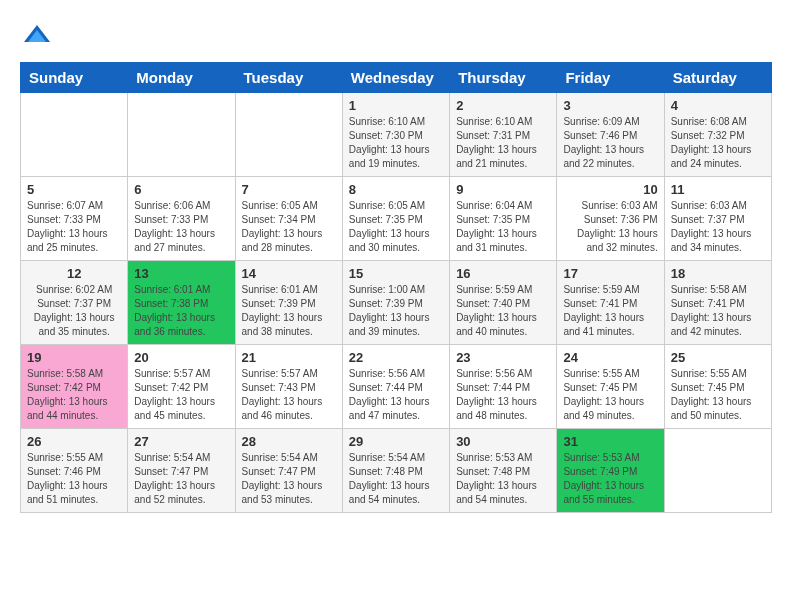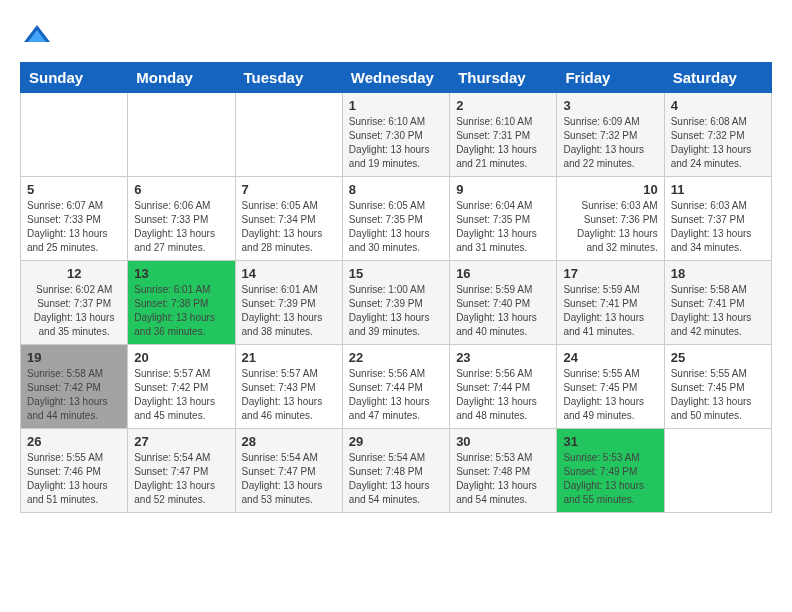--- a/index.html
+++ b/index.html
@@ -141,21 +141,21 @@
         <td style="background: rgb(245, 245, 245);">
           <span class="day-num">2</span>
           <div class="cell-content" style="white-space: pre-line;">Sunrise: 6:10 AM
 Sunset: 7:31 PM
 Daylight: 13 hours
 and 21 minutes.</div>
         </td>
         <td style="background: rgb(245, 245, 245);">
           <span class="day-num">3</span>
           <div class="cell-content" style="white-space: pre-line;">Sunrise: 6:09 AM
-Sunset: 7:32 PM
+Sunset: 7:46 PM
 Daylight: 13 hours
 and 22 minutes.</div>
         </td>
         <td style="background: rgb(245, 245, 245);">
           <span class="day-num">4</span>
           <div class="cell-content" style="white-space: pre-line;">Sunrise: 6:08 AM
 Sunset: 7:32 PM
 Daylight: 13 hours
 and 24 minutes.</div>
         </td>
@@ -256,21 +256,21 @@
         </td>
         <td style="background: rgb(245, 245, 245);">
           <span class="day-num">18</span>
           <div class="cell-content" style="white-space: pre-line;">Sunrise: 5:58 AM
 Sunset: 7:41 PM
 Daylight: 13 hours
 and 42 minutes.</div>
         </td>
       </tr>
       <tr>
-        <td style="background: #a3a3a3;">
+        <td style="background: #f9a8d4;">
           <span class="day-num">19</span>
           <div class="cell-content" style="white-space: pre-line;">Sunrise: 5:58 AM
 Sunset: 7:42 PM
 Daylight: 13 hours
 and 44 minutes.</div>
         </td>
         <td style="background: rgb(255, 255, 255);">
           <span class="day-num">20</span>
           <div class="cell-content" style="white-space: pre-line;">Sunrise: 5:57 AM
 Sunset: 7:42 PM

